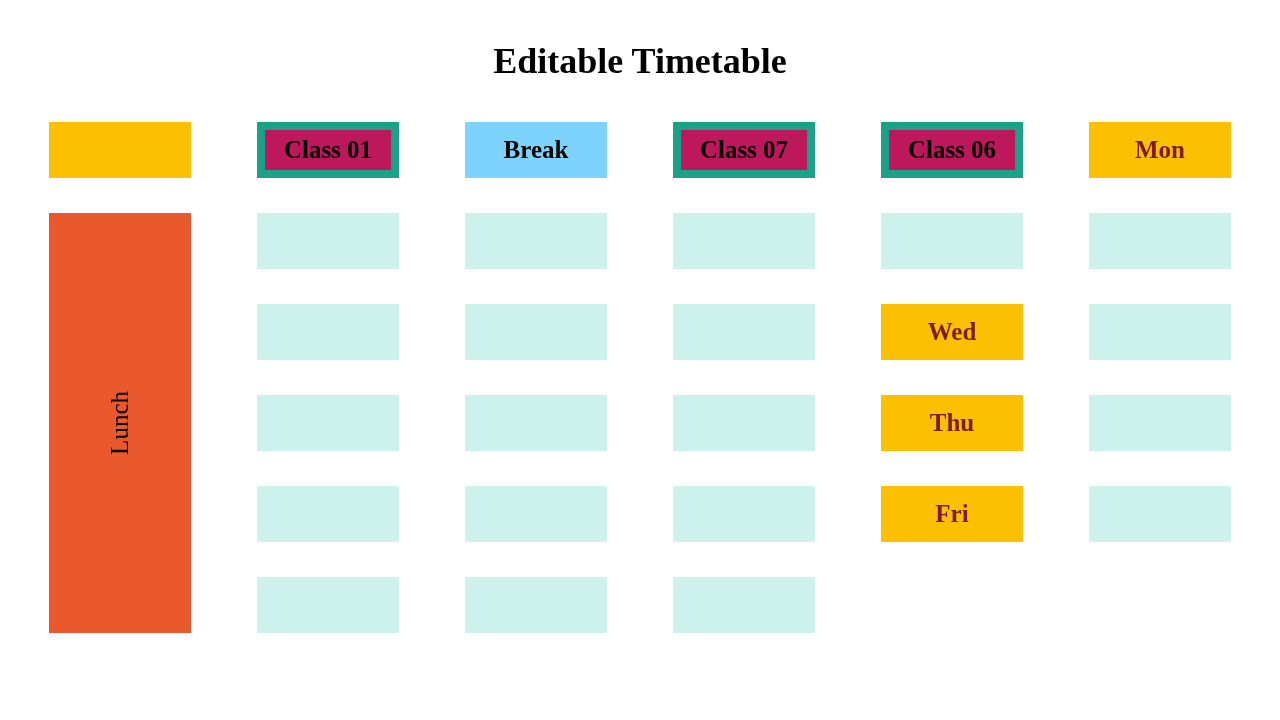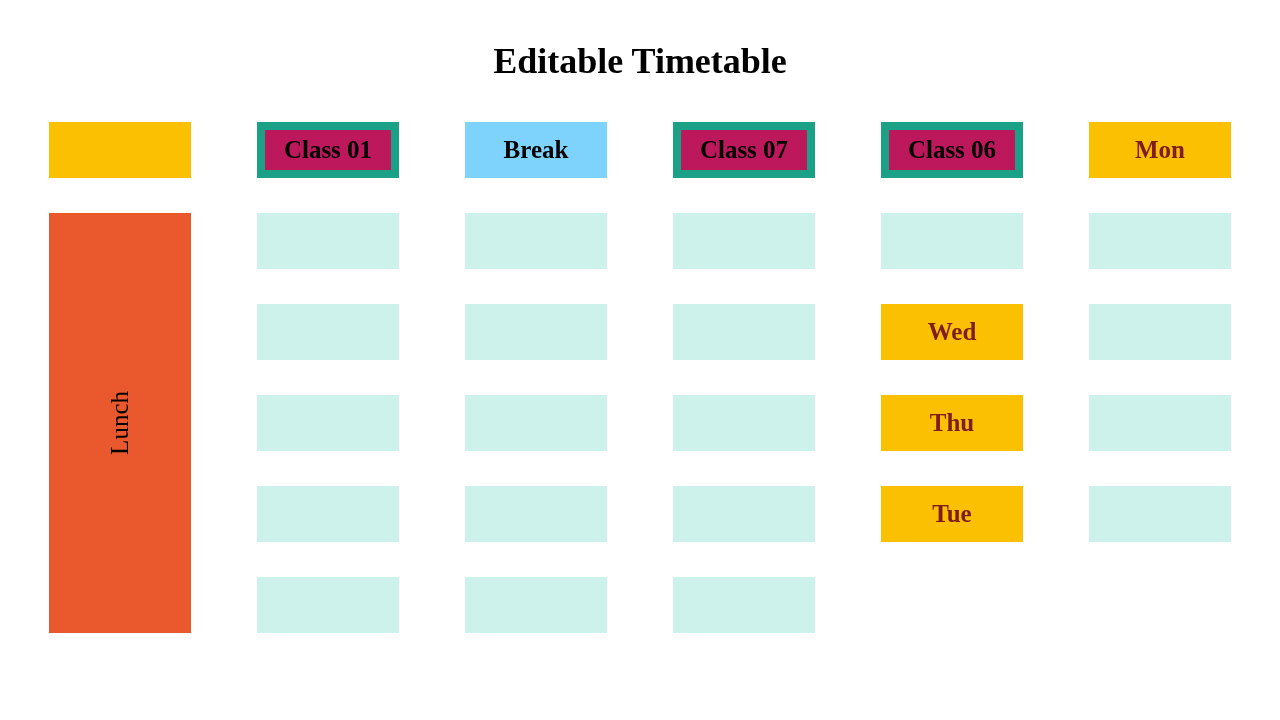--- a/index.html
+++ b/index.html
@@ -103,19 +103,19 @@
   <div class="cell slot"></div>
   <div class="cell slot"></div>
   <div class="cell slot"></div>
 
   <div class="cell day">Thu</div>
   <div class="cell slot"></div>
   <div class="cell slot"></div>
   <div class="cell slot"></div>
   <div class="cell slot"></div>
 
-  <div class="cell day">Tue</div>
+  <div class="cell day">Fri</div>
   <div class="cell slot"></div>
   <div class="cell slot"></div>
   <div class="cell slot"></div>
   <div class="cell slot"></div>
 
 </div>
 
 </body></html>

